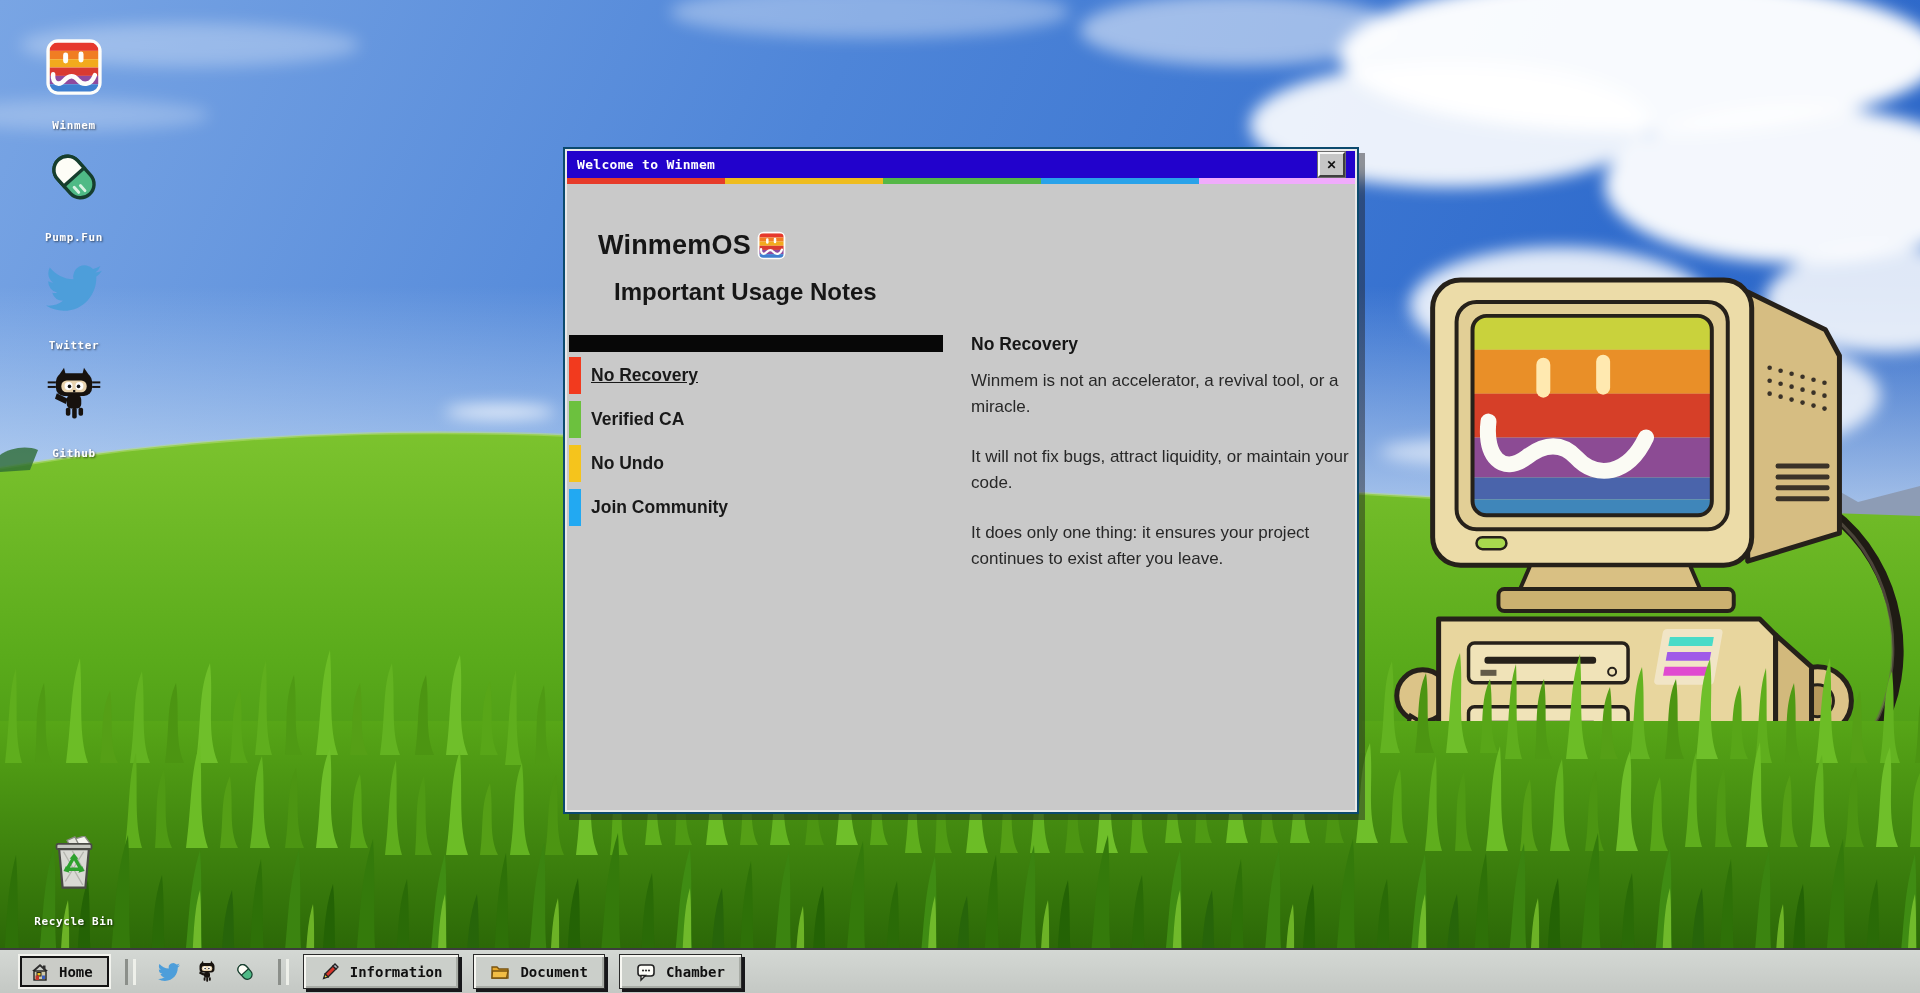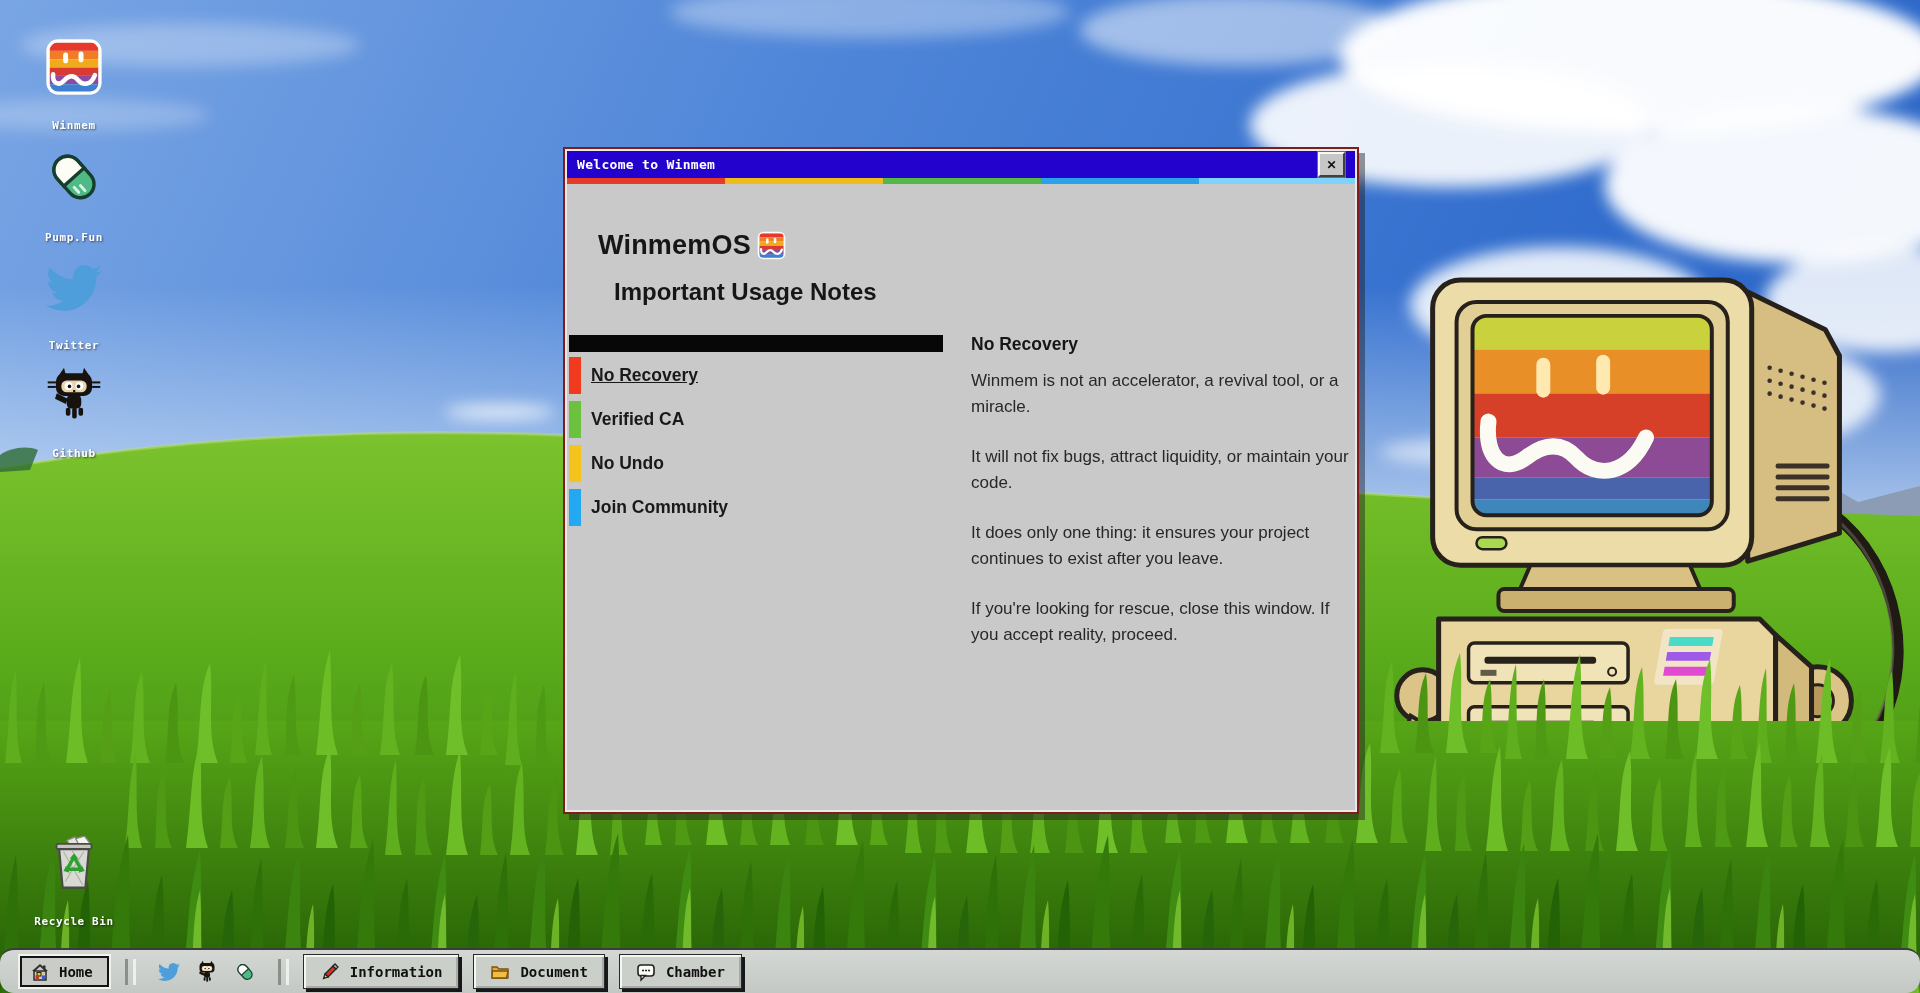--- a/index.html
+++ b/index.html
@@ -17,21 +17,21 @@
   #robot{position:absolute;left:1380px;top:272px;pointer-events:none;}
 
   
   .dicon{position:absolute;left:26px;width:96px;text-align:center;cursor:pointer;}
   .dicon .glyph{display:flex;justify-content:center;align-items:flex-end;height:62px;}
   .dicon .lbl{margin-top:23px;color:#fff;font-size:11px;letter-spacing:.6px;
               text-shadow:1px 1px 2px rgba(0,0,0,.55);}
 
   
   #win{position:absolute;left:563px;top:147px;width:792px;height:663px;
-       background:#7dd3fc;border:2px solid #7f1d1d;
+       background:#f0abfc;border:2px solid #0c4a6e;
        box-shadow:inset 0 0 0 2px #e9e9e9,6px 6px 0 rgba(28,28,32,.45);}
   #titlebar{position:absolute;left:2px;top:2px;right:2px;height:27px;
        display:flex;align-items:center;padding:0 10px;box-sizing:border-box;}
   #titlebar .ttl{color:#fff;font-size:13px;letter-spacing:.3px;}
   #closebtn{margin-left:auto;width:23px;height:21px;background:#c6c6c6;
        border:2px solid;border-color:#f7f7f7 #3f3f3f #3f3f3f #f7f7f7;
        box-shadow:0 0 0 1px #6d6d6d;display:flex;align-items:center;justify-content:center;
        font-size:12px;font-weight:900;color:#111;cursor:pointer;}
   #stripe{position:absolute;left:2px;top:29px;height:6px;display:flex;}
   #stripe div{width:158px;height:6px;}
@@ -50,21 +50,21 @@
   .mitem.active .mlbl{text-decoration:underline;}
 
   #panel{position:absolute;left:404px;top:150px;width:396px;color:#282828;}
   #panel h3{margin:0 0 13px 0;font-size:17.5px;font-weight:700;color:#161616;}
   #panel p{margin:0 12px 24px 0;font-size:17px;line-height:26px;}
 
   
   #taskbar{position:absolute;left:0;top:948px;width:1920px;height:45px;
        background:linear-gradient(to bottom,#d4d8d4,#c4c8c4);
        border-top:2px solid #3c3c3c;box-sizing:border-box;
-       display:flex;align-items:center;padding:0 0 0 18px;border-radius:14px;}
+       display:flex;align-items:center;padding:0 0 0 18px;}
   .home-outer{background:#f2f3ee;padding:2px;cursor:pointer;}
   .home-inner{border:2px solid #141414;background:#caccc7;height:27px;
        display:flex;align-items:center;gap:9px;padding:0 14px 0 8px;}
   .home-inner .tlbl{font-size:14px;color:#101010;}
   .tsep{display:flex;gap:5px;margin:0 14px;}
   .tsep i{display:block;width:3px;height:26px;background:#8b8f8a;}
   .tsep i:last-child{background:#eef0ea;}
   .qicon{width:26px;height:26px;margin:0 6px;display:flex;align-items:center;justify-content:center;cursor:pointer;}
   .tbtn{height:33px;margin-right:14px;background:#cbcfca;border:1px solid #2a2a2a;
        box-shadow:inset 2px 2px 0 #f7f7f2,inset -2px -2px 0 #a8aca6,3px 3px 0 #17171a;
@@ -416,21 +416,20 @@
         <div class="bar" style="background: rgb(34, 169, 242);"></div>
         <span class="mlbl">Join Community</span>
       </div>
     </div>
 
     <div id="panel">
       <h3>No Recovery</h3>
       <p>Winmem is not an accelerator, a revival tool, or a miracle.</p>
       <p>It will not fix bugs, attract liquidity, or maintain your code.</p>
       <p>It does only one thing: it ensures your project continues to exist after you leave.</p>
-      <p>If you're looking for rescue, close this window. If you accept reality, proceed.</p>
     </div>
   </div>
 </div>
 
 <div id="taskbar">
   <div class="home-outer">
     <div class="home-inner">
       <svg viewBox="0 0 20 20">
         <path d="M2,9 L10,2 L18,9 L15,9 L10,4.5 L5,9 Z" fill="#2e2e2e"></path>
         <rect x="13" y="3.5" width="2.5" height="4" fill="#2e2e2e"></rect>

